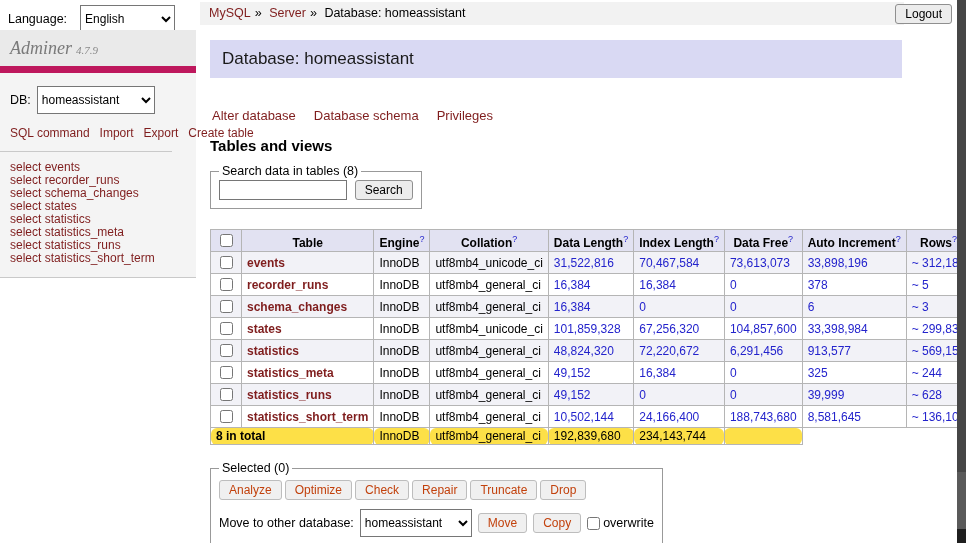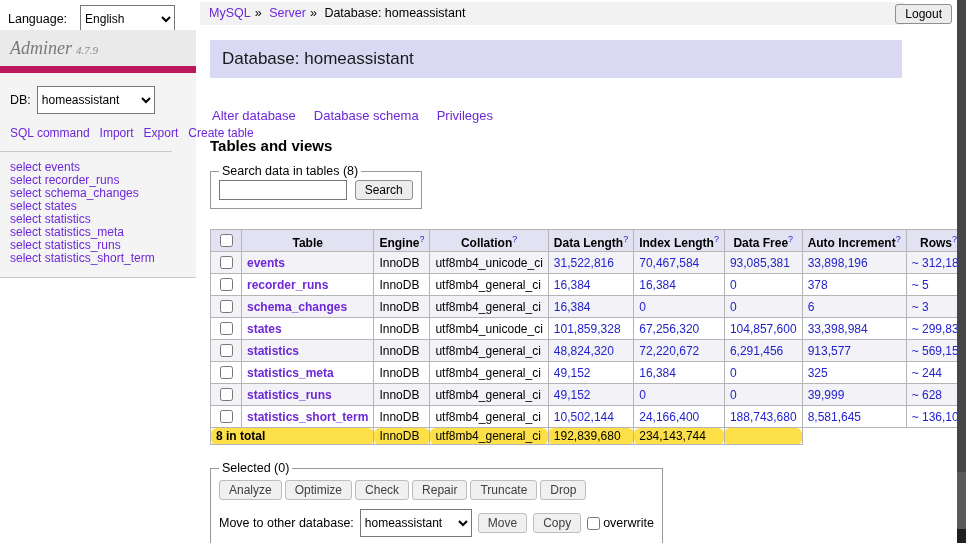--- a/index.html
+++ b/index.html
@@ -2,26 +2,26 @@
 <html><head>
 <meta charset="utf-8">
 <style>
   * { box-sizing: border-box; }
   html, body { margin:0; padding:0; }
   body {
     width:966px; height:543px; position:relative; overflow:hidden;
     font-family:"Liberation Sans","DejaVu Sans",sans-serif;
     font-size:13px; color:#000; background:#fff;
   }
-  a { color:#6d28d9; text-decoration:none; cursor:pointer; }
+  a { color:#7f1d1d; text-decoration:none; cursor:pointer; }
   button {
     font-family:inherit; font-size:12px; background:#ececec;
     border:1px solid #8f8f8f; border-radius:3px; padding:2px 9px; color:#000; cursor:pointer;
   }
-  button.gray, button:disabled { color:#404040; border-color:#bdbdbd; background:#f0f0f0; }
+  button.gray, button:disabled { color:#c2410c; border-color:#bdbdbd; background:#f0f0f0; }
   select { font-family:inherit; font-size:12px; border:1px solid #767676; background:#fff; height:28px; }
   input[type="text"] { border:1px solid #767676; height:20px; font-size:12px; padding:1px 4px; }
 
   
   .lang-row { position:absolute; top:5px; left:8px; display:flex; align-items:center; gap:13px; font-size:12.5px; }
   .lang-row select { width:95px; }
   .breadcrumb {
     position:absolute; left:200px; top:2px; width:704px; height:23px;
     background:#f2f2f2; padding:4px 9px; font-size:12.5px; white-space:nowrap;
   }
@@ -183,21 +183,21 @@
     </thead>
     <tbody>
 
         <tr>
           <td class="check-col"><input type="checkbox" style=""></td>
           <td class="name-col"><a>events</a></td>
           <td>InnoDB</td>
           <td>utf8mb4_unicode_ci</td>
           <td class="num">31,522,816</td>
           <td class="num">70,467,584</td>
-          <td class="num">93,085,381</td>
+          <td class="num">73,613,073</td>
           <td class="num">33,898,196</td>
           <td class="num">~ 312,180</td>
 
         </tr>
 
         <tr>
           <td class="check-col"><input type="checkbox" style=""></td>
           <td class="name-col"><a>recorder_runs</a></td>
           <td>InnoDB</td>
           <td>utf8mb4_general_ci</td>

